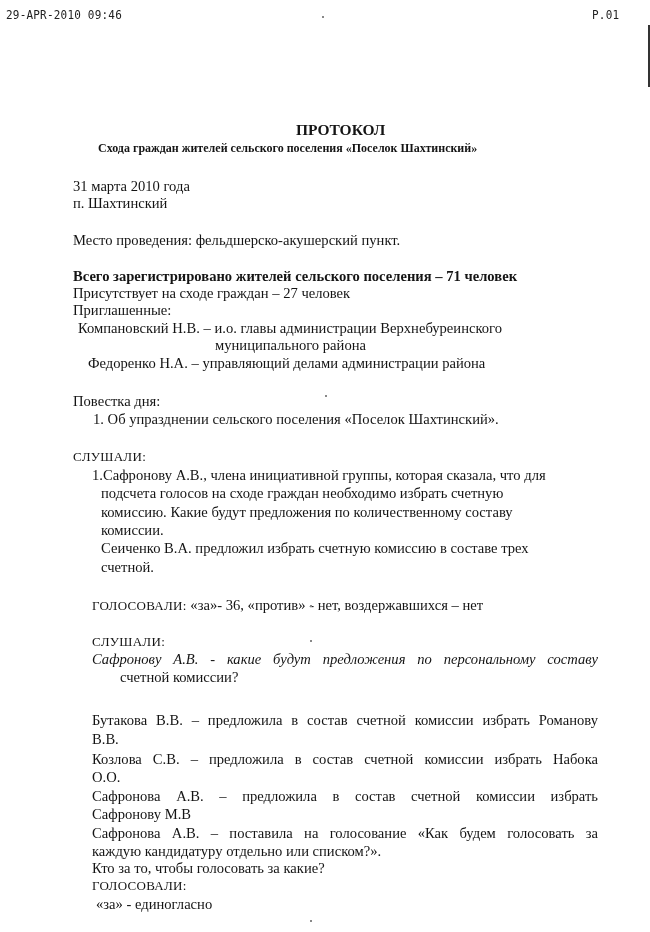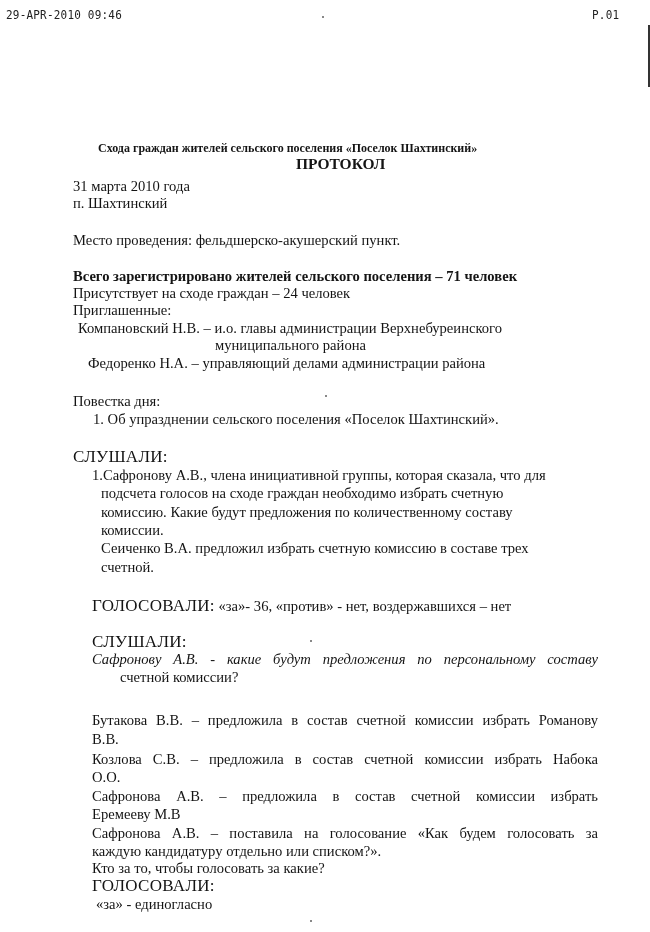--- a/index.html
+++ b/index.html
@@ -6,23 +6,23 @@
   body {
     width: 650px; height: 932px; background: #ffffff; position: relative; overflow: hidden;
     color: #141414;
     font-family: "Liberation Serif", serif;
   }
   .fax { position: absolute; top: 8px; font-family: "DejaVu Sans Mono", monospace; font-size: 11px; color: #222; letter-spacing: 0.2px; transform: scaleY(1.15); }
   .fax-left { left: 6px; }
   .fax-right { left: 592px; }
   .edge-line { position: absolute; left: 648px; top: 25px; width: 2px; height: 62px; background: #333; }
   .l { position: absolute; white-space: nowrap; font-size: 14.6px; line-height: 17px; }
-  .title { font-size: 15.5px; font-weight: bold; margin-top: 34px; }
+  .title { font-size: 15.5px; font-weight: bold; }
   .sub { font-size: 12px; font-weight: bold; }
-  .head { font-size: 17px; letter-spacing: 0.3px; }
+  .head { font-size: 13px; letter-spacing: 0.3px; }
   .just { text-align: justify; text-align-last: justify; }
   .speck { position: absolute; width: 2px; height: 2px; background: #888; }
 </style>
 </head>
 <body>
 
 <div>
   <div class="fax fax-left">29-APR-2010 09:46</div>
   <div class="fax fax-right">P.01</div>
 </div>
@@ -31,21 +31,21 @@
 <div>
   <div class="l title" style="left:296px; top:121px;">ПРОТОКОЛ</div>
   <div class="l sub" style="left:98px; top:140px;">Схода граждан жителей сельского поселения «Поселок Шахтинский»</div>
 
   <div class="l" style="left:73px; top:178px;">31 марта 2010 года</div>
   <div class="l" style="left:73px; top:195px;">п. Шахтинский</div>
 
   <div class="l" style="left:73px; top:232px;">Место проведения: фельдшерско-акушерский пункт.</div>
 
   <div class="l" style="left:73px; top:268px;font-weight:bold;">Всего зарегистрировано жителей сельского поселения – 71 человек</div>
-  <div class="l" style="left:73px; top:285px;">Присутствует на сходе граждан – 24  человек</div>
+  <div class="l" style="left:73px; top:285px;">Присутствует на сходе граждан – 27  человек</div>
   <div class="l" style="left:73px; top:302px;">Приглашенные:</div>
   <div class="l" style="left:78px; top:320px;">Компановский Н.В. – и.о. главы администрации Верхнебуреинского</div>
   <div class="l" style="left:215px; top:337px;">муниципального района</div>
   <div class="l" style="left:88px; top:355px;">Федоренко Н.А. – управляющий делами администрации района</div>
 
   <div class="l" style="left:73px; top:393px;">Повестка дня:</div>
   <div class="l" style="left:93px; top:411px;">1.  Об упразднении сельского поселения «Поселок Шахтинский».</div>
 
   <div class="l head" style="left:73px; top:448px;">СЛУШАЛИ:</div>
   <div class="l" style="left:92px; top:467px;">1.Сафронову А.В., члена инициативной группы, которая сказала, что для</div>
@@ -59,21 +59,21 @@
 
   <div class="l head" style="left:92px; top:633px;">СЛУШАЛИ:</div>
   <div class="l just" style="left:92px; top:651px; width:506px;font-style:italic;">Сафронову А.В. -  какие будут предложения по персональному составу</div>
   <div class="l" style="left:92px; top:669px;margin-left:28px;">счетной комиссии?</div>
 
   <div class="l just" style="left:92px; top:712px; width:506px;">Бутакова В.В. – предложила в состав счетной комиссии избрать Романову</div>
   <div class="l" style="left:92px; top:731px;">В.В.</div>
   <div class="l just" style="left:92px; top:751px; width:506px;">Козлова С.В. – предложила в состав счетной комиссии избрать Набока</div>
   <div class="l" style="left:92px; top:769px;">О.О.</div>
   <div class="l just" style="left:92px; top:788px; width:506px;">Сафронова А.В. – предложила в состав счетной комиссии избрать</div>
-  <div class="l" style="left:92px; top:806px;">Еремееву М.В</div>
+  <div class="l" style="left:92px; top:806px;">Сафронову М.В</div>
   <div class="l just" style="left:92px; top:825px; width:506px;">Сафронова А.В. – поставила на голосование «Как будем голосовать за</div>
   <div class="l" style="left:92px; top:843px;">каждую кандидатуру отдельно или списком?».</div>
 
   <div class="l" style="left:92px; top:860px;">Кто за то, чтобы  голосовать за какие?</div>
   <div class="l head" style="left:92px; top:877px;">ГОЛОСОВАЛИ:</div>
   <div class="l" style="left:96px; top:896px;">«за» - единогласно</div>
 </div>
 
 <div class="speck" style="left:322px; top:16px;"></div>
 <div class="speck" style="left:325px; top:395px;"></div>

